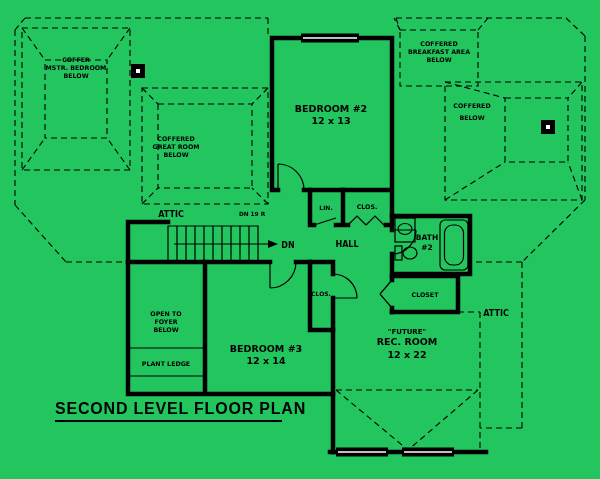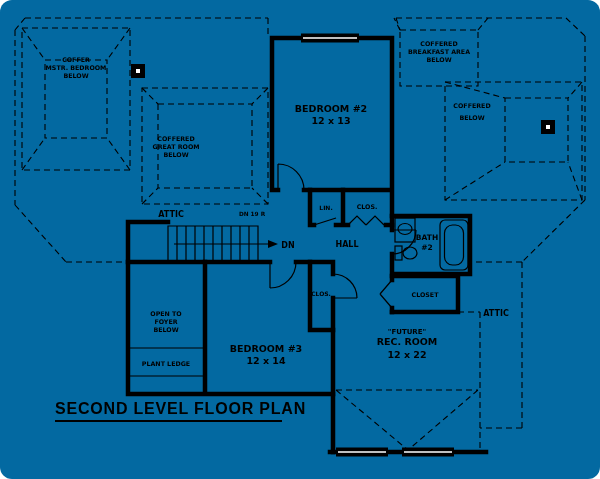--- a/index.html
+++ b/index.html
@@ -1,17 +1,17 @@
 <!DOCTYPE html>
 <html><head>
 <meta charset="utf-8">
 <style>
   html,body{margin:0;padding:0;background:#ffffff;}
   body{width:600px;height:479px;position:relative;font-family:"DejaVu Sans",sans-serif;}
-  .plan-frame{position:absolute;inset:0;background:#0369a1;border-radius:12px;}
+  .plan-frame{position:absolute;inset:0;background:#22c55e;}
   svg{display:block;}
   .wall{stroke:#000;stroke-width:4.5;fill:none;stroke-linecap:square;}
   .thin{stroke:#000;stroke-width:1.2;fill:none;}
   .dash{stroke:#000;stroke-width:1.1;fill:none;stroke-dasharray:6 4;}
   .lbl{font-family:"DejaVu Sans",sans-serif;font-weight:bold;fill:#000;text-anchor:middle;}
   .title-text{font-family:"Liberation Sans","DejaVu Sans",sans-serif;font-weight:bold;fill:#000;text-anchor:start;letter-spacing:0.8px;}
   .winline{stroke:#fff;stroke-width:1.6;fill:none;}
 </style>
 </head>
 <body>

